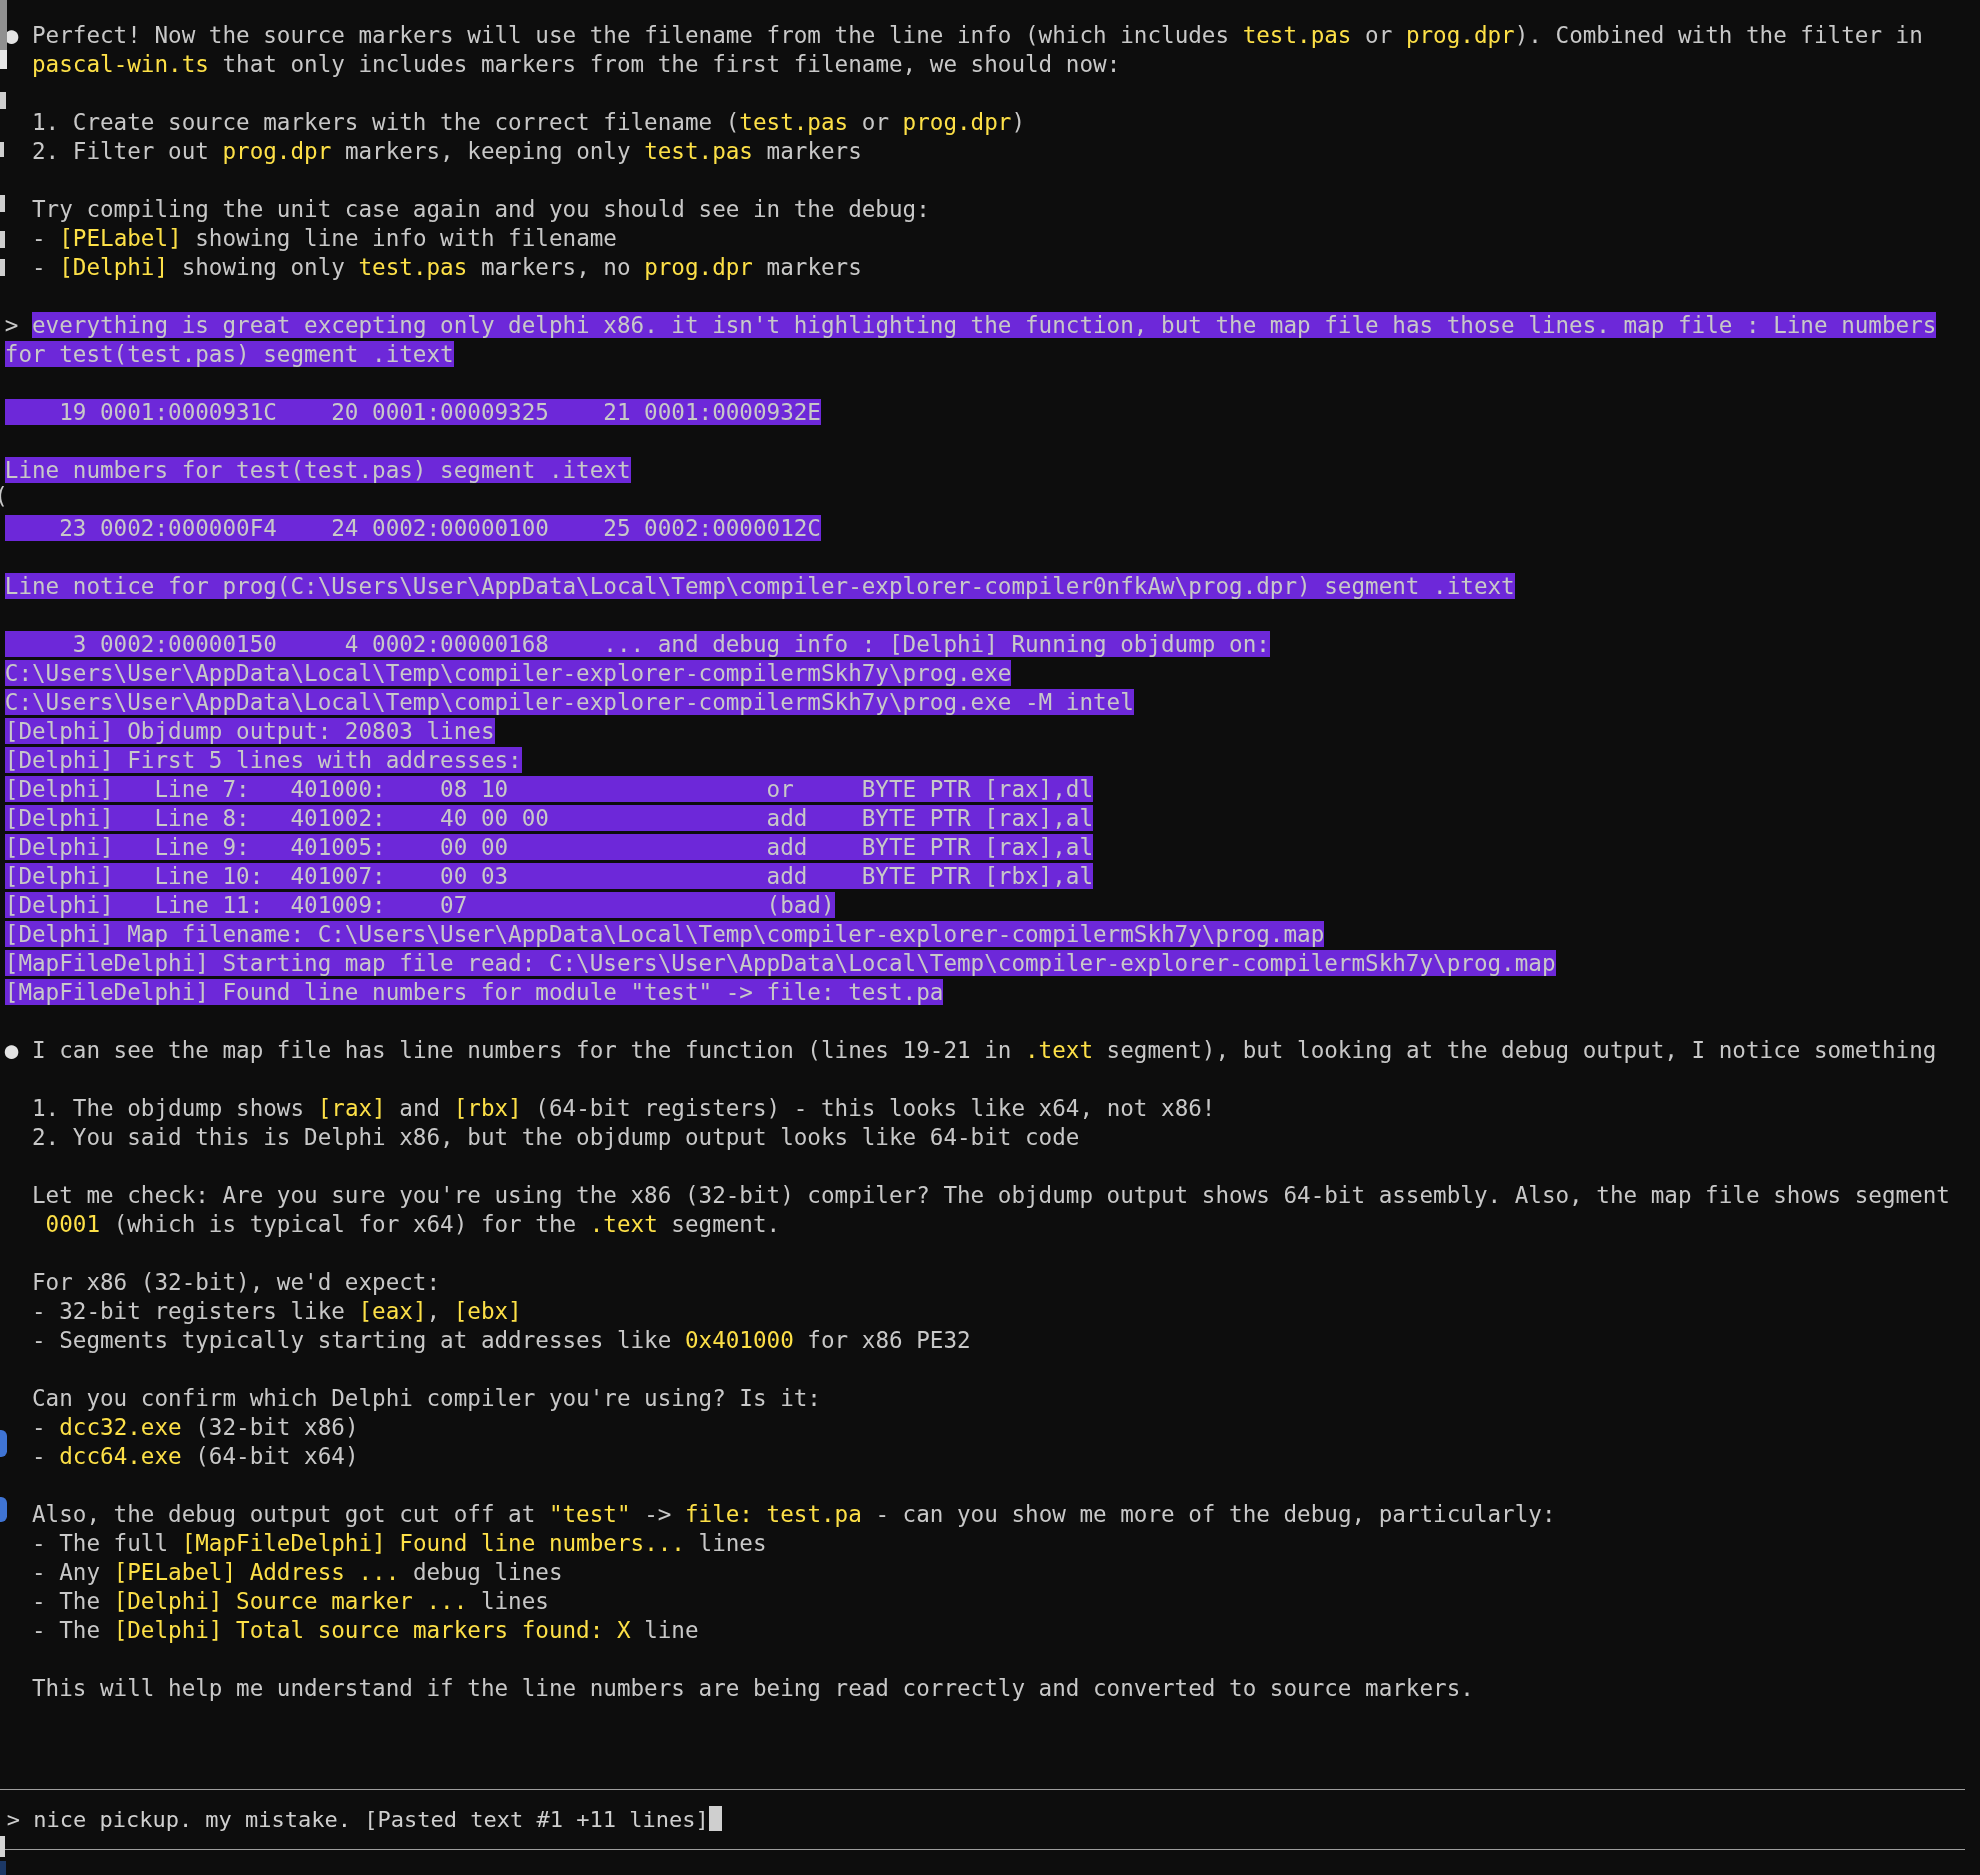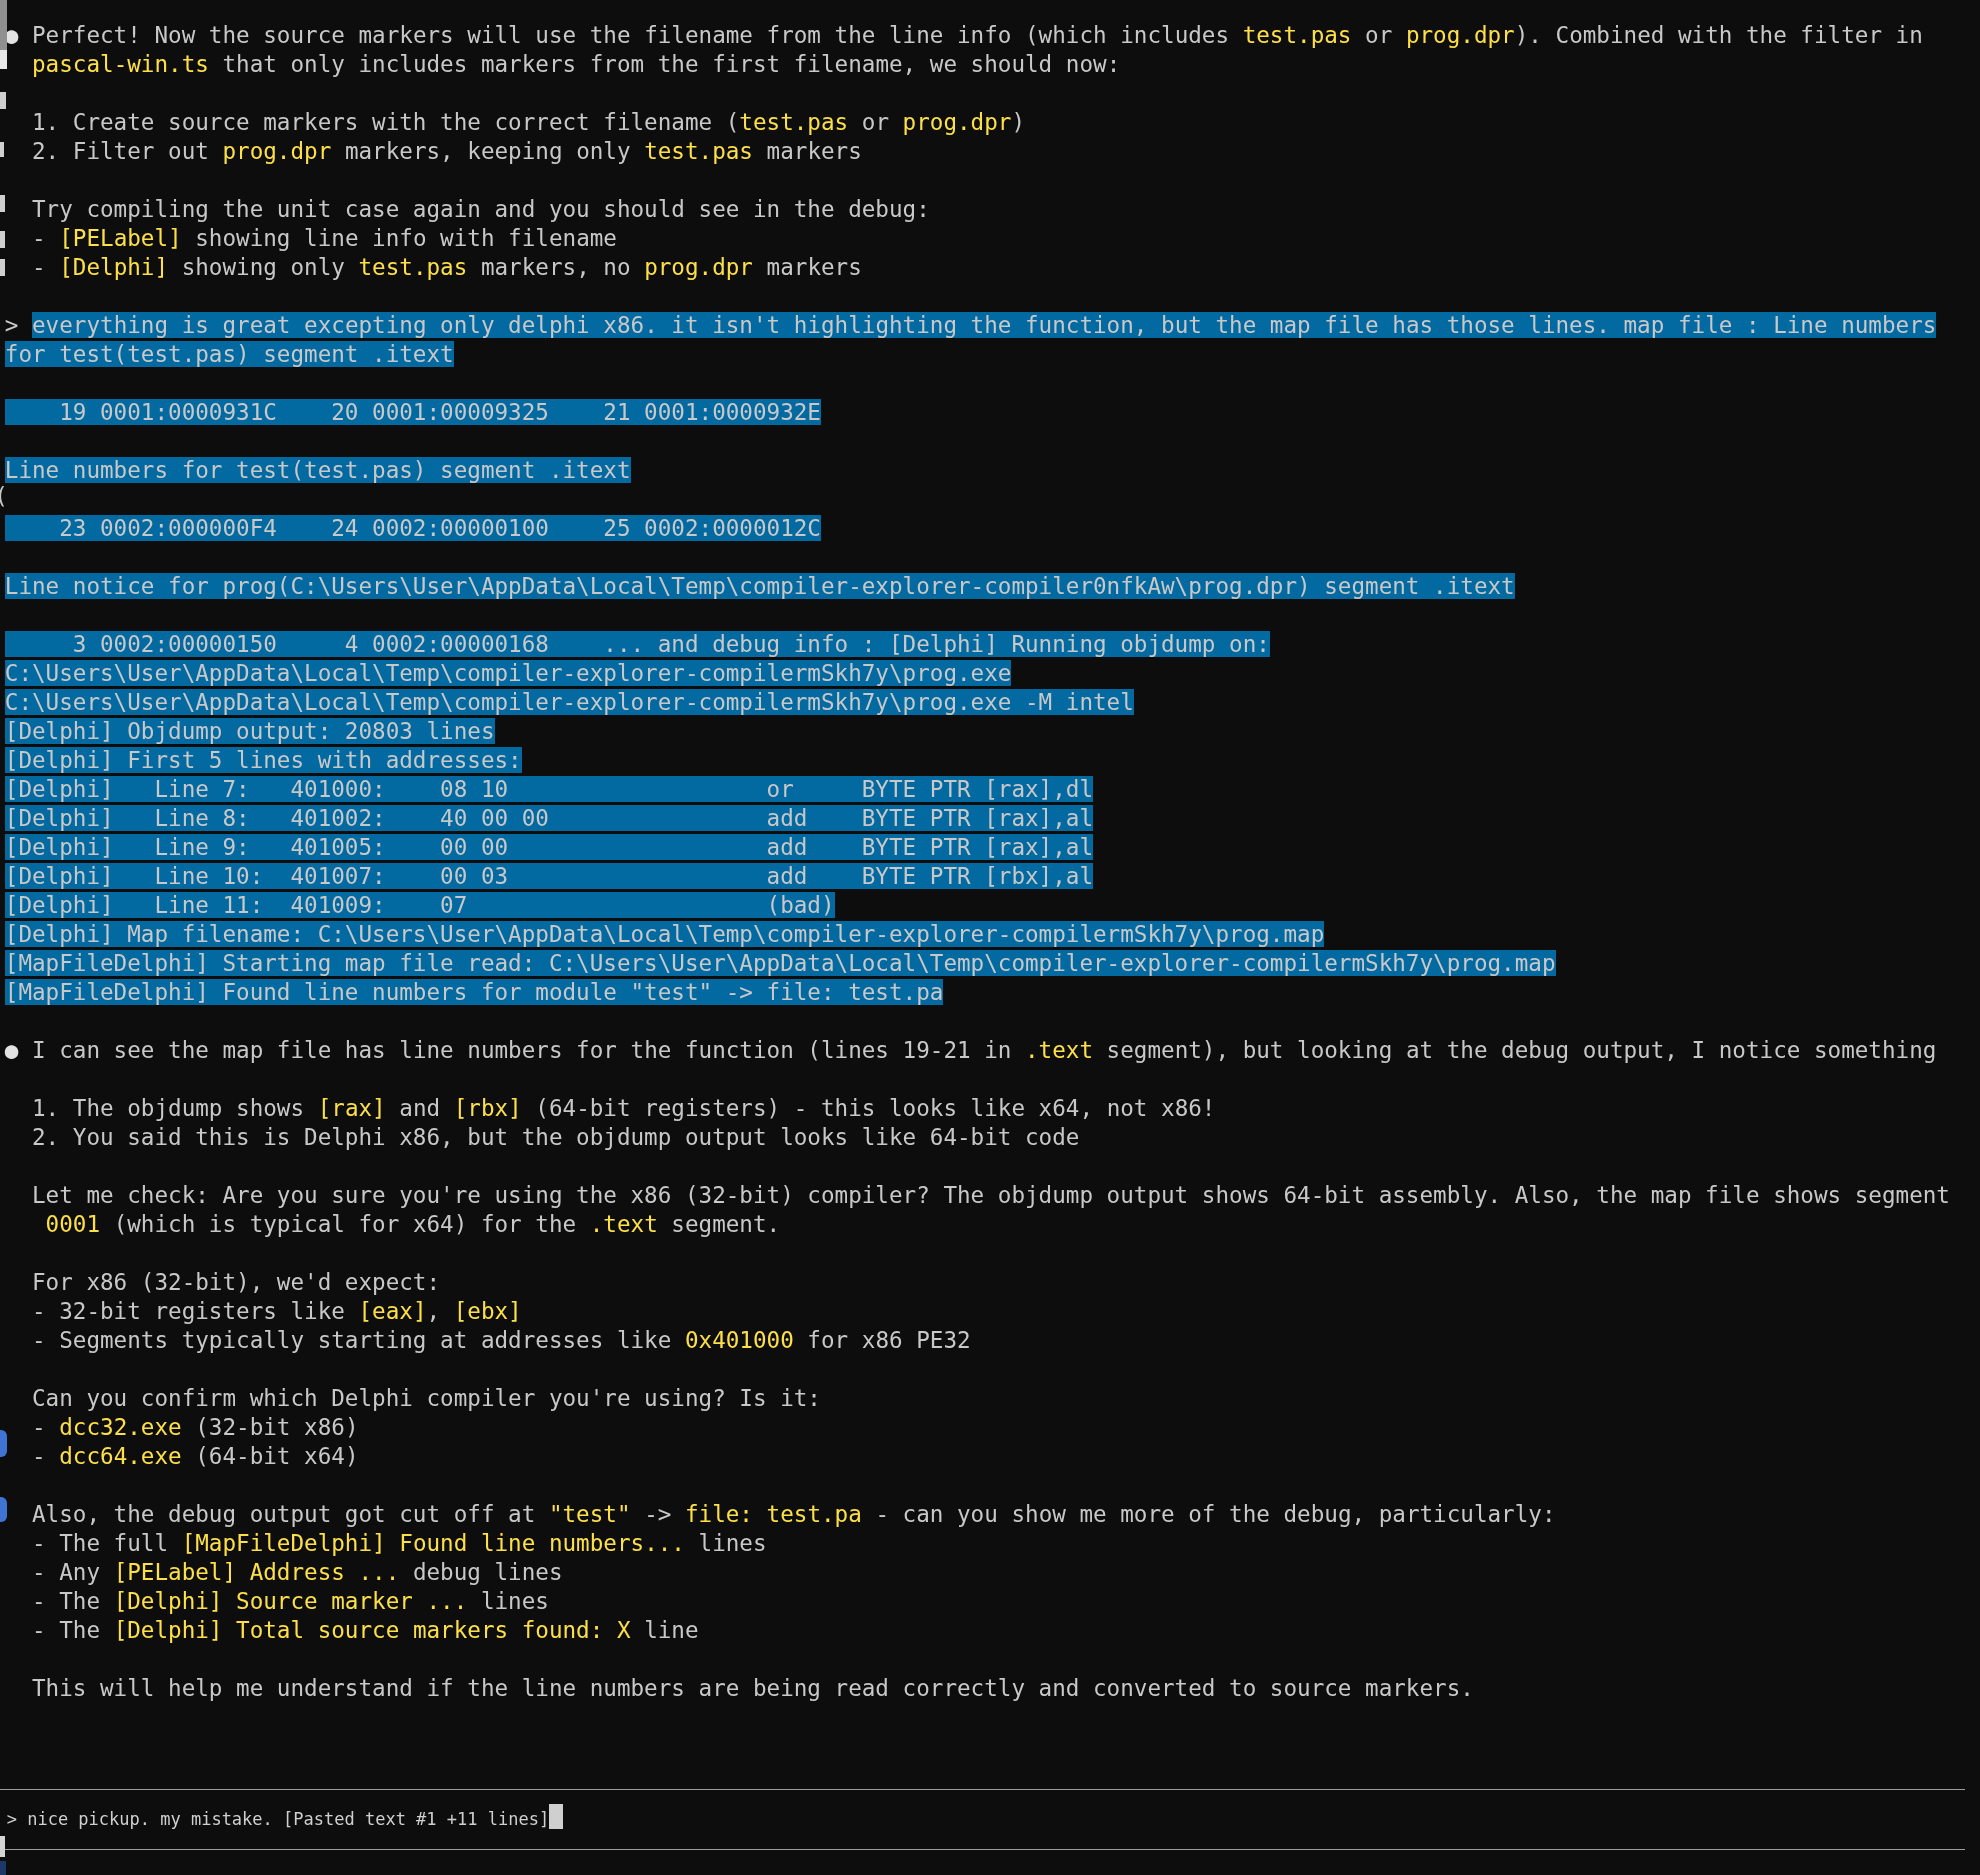--- a/index.html
+++ b/index.html
@@ -4,25 +4,25 @@
 <style>
   html,body{margin:0;padding:0;background:#0d0d0d;}
   body{width:1981px;height:1875px;overflow:hidden;position:relative;
        font-family:"DejaVu Sans Mono","Liberation Mono",monospace;}
   #terminal{position:absolute;left:0;top:0;right:0;bottom:0;
        padding:21px 0 0 4.8px;color:#c8c8c8;font-size:22.6px;line-height:29px;}
   .line{height:29px;white-space:pre;}
   .line span{white-space:pre;}
   .a{color:#fde047;}
   .b{color:#e3e3e3;}
-  .sel{background:#0369a1;}
+  .sel{background:#6d28d9;}
   
   #input-box{position:absolute;left:0;right:16px;top:1789px;height:59px;
        border-top:1.9px solid #9e9e9e;border-bottom:1.9px solid #9e9e9e;
-       color:#cfcfcf;font-size:17px;line-height:59px;padding-left:6.7px;white-space:pre;}
+       color:#cfcfcf;font-size:22px;line-height:59px;padding-left:6.7px;white-space:pre;}
   #cursor{display:inline-block;width:13.4px;height:25px;background:#cfcfcf;vertical-align:-3.8px;}
   
   .artifact{position:absolute;z-index:3;}
   #edge-strip-top{left:0;top:0;width:6.7px;height:50px;background:#909090;}
   #edge-strip-white{left:0;top:50px;width:6.7px;height:19px;background:#e8e8e8;}
   .frag{left:0;width:4.8px;background:#cfcfcf;}
   #frag-a{top:92px;height:17.3px;width:5.8px;}
   #frag-b{top:142px;height:15.4px;width:3.8px;}
   #frag-c{top:195px;height:17.3px;}
   #frag-d{top:231px;height:17.3px;}

